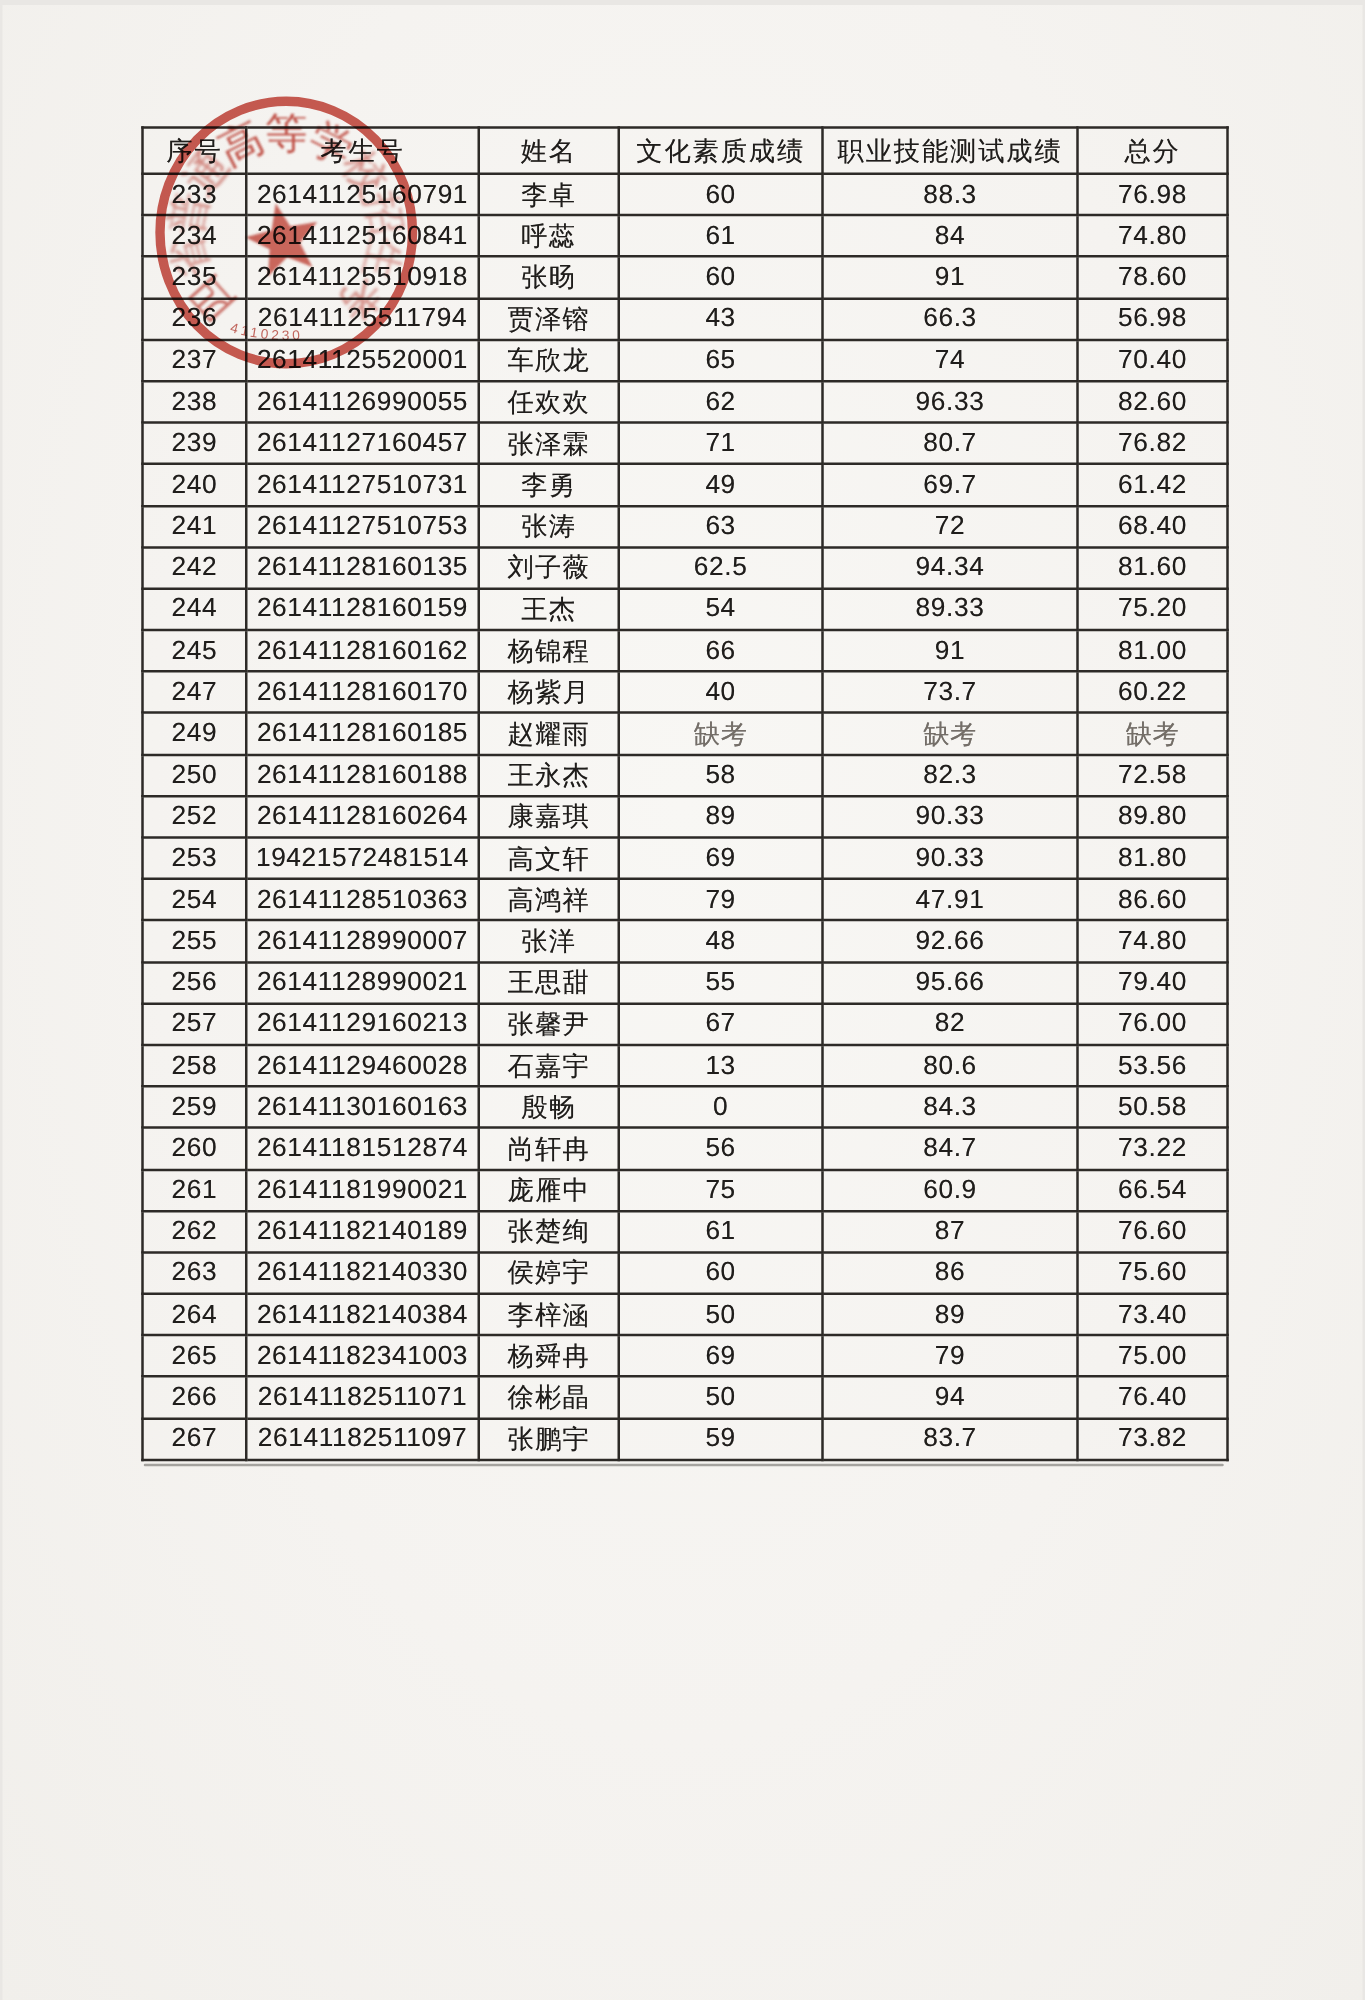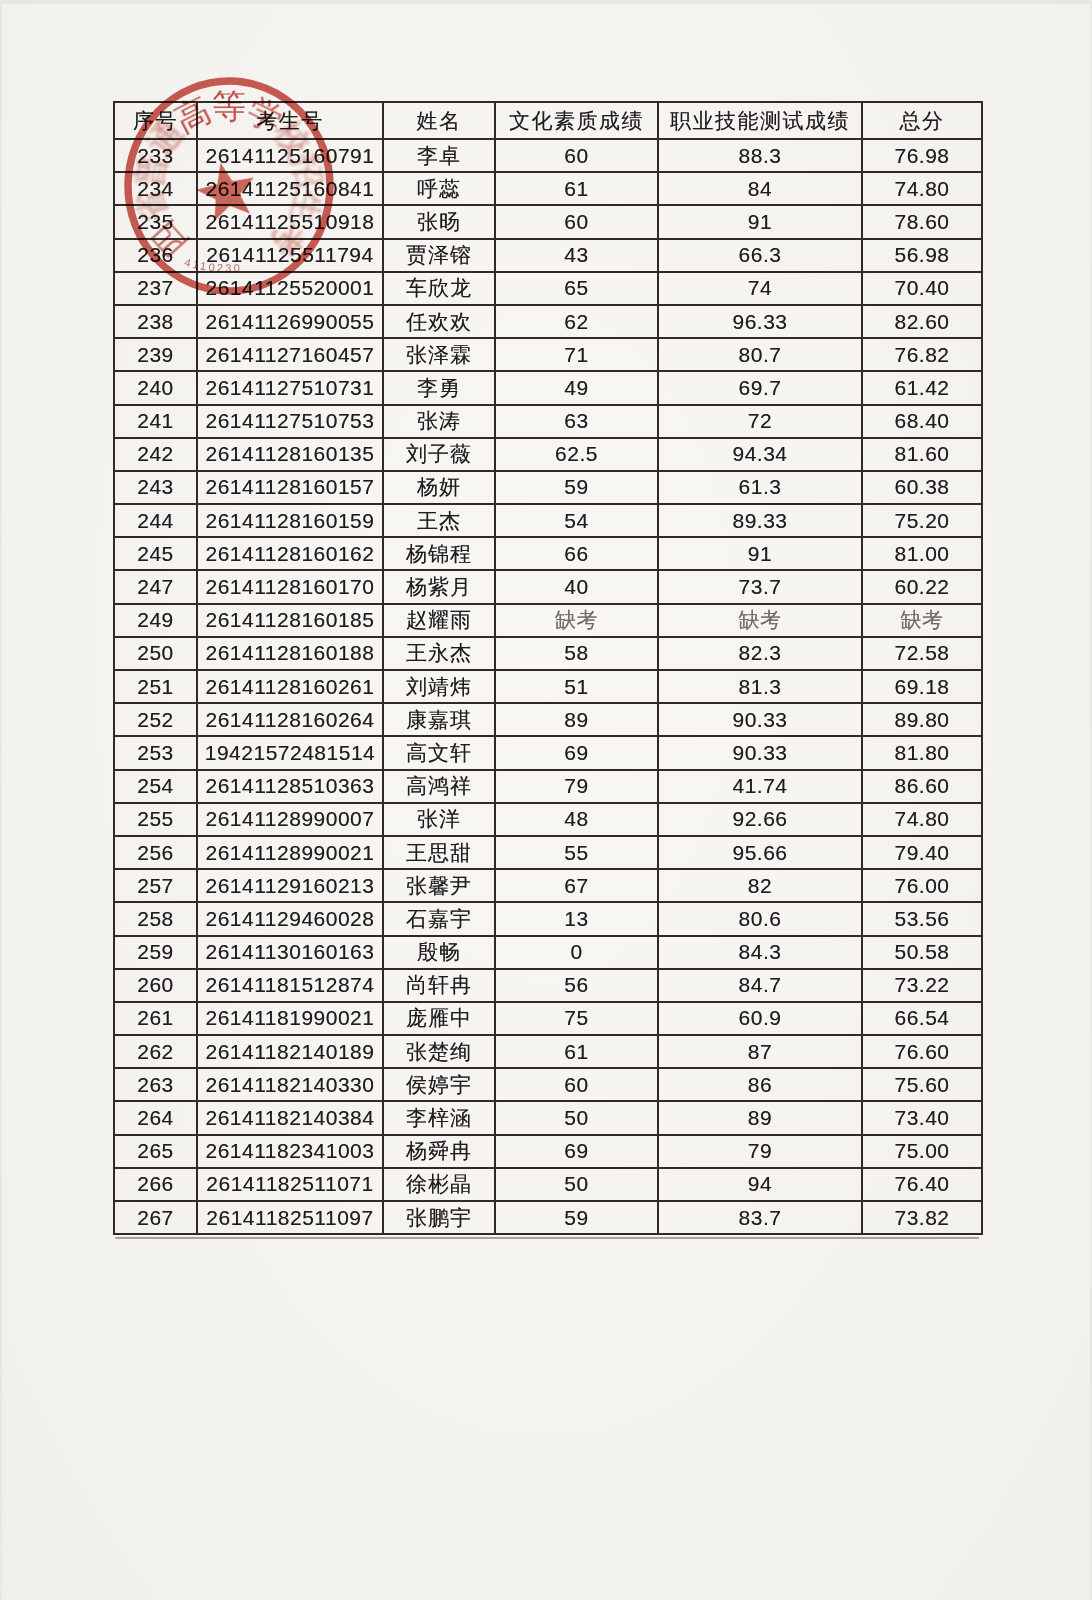--- a/index.html
+++ b/index.html
@@ -170,28 +170,20 @@
           </tr>
           <tr>
             <td>242</td>
             <td>26141128160135</td>
             <td class="cjk">刘子薇</td>
             <td>62.5</td>
             <td>94.34</td>
             <td>81.60</td>
           </tr>
           <tr>
-            <td>243</td>
-            <td>26141128160157</td>
-            <td class="cjk">杨妍</td>
-            <td>59</td>
-            <td>61.3</td>
-            <td>60.38</td>
-          </tr>
-          <tr>
             <td>244</td>
             <td>26141128160159</td>
             <td class="cjk">王杰</td>
             <td>54</td>
             <td>89.33</td>
             <td>75.20</td>
           </tr>
           <tr>
             <td>245</td>
             <td>26141128160162</td>
@@ -218,49 +210,41 @@
           </tr>
           <tr>
             <td>250</td>
             <td>26141128160188</td>
             <td class="cjk">王永杰</td>
             <td>58</td>
             <td>82.3</td>
             <td>72.58</td>
           </tr>
           <tr>
-            <td>251</td>
-            <td>26141128160261</td>
-            <td class="cjk">刘靖炜</td>
-            <td>51</td>
-            <td>81.3</td>
-            <td>69.18</td>
-          </tr>
-          <tr>
             <td>252</td>
             <td>26141128160264</td>
             <td class="cjk">康嘉琪</td>
             <td>89</td>
             <td>90.33</td>
             <td>89.80</td>
           </tr>
           <tr>
             <td>253</td>
             <td>19421572481514</td>
             <td class="cjk">高文轩</td>
             <td>69</td>
             <td>90.33</td>
             <td>81.80</td>
           </tr>
           <tr>
             <td>254</td>
             <td>26141128510363</td>
             <td class="cjk">高鸿祥</td>
             <td>79</td>
-            <td>41.74</td>
+            <td>47.91</td>
             <td>86.60</td>
           </tr>
           <tr>
             <td>255</td>
             <td>26141128990007</td>
             <td class="cjk">张洋</td>
             <td>48</td>
             <td>92.66</td>
             <td>74.80</td>
           </tr>

